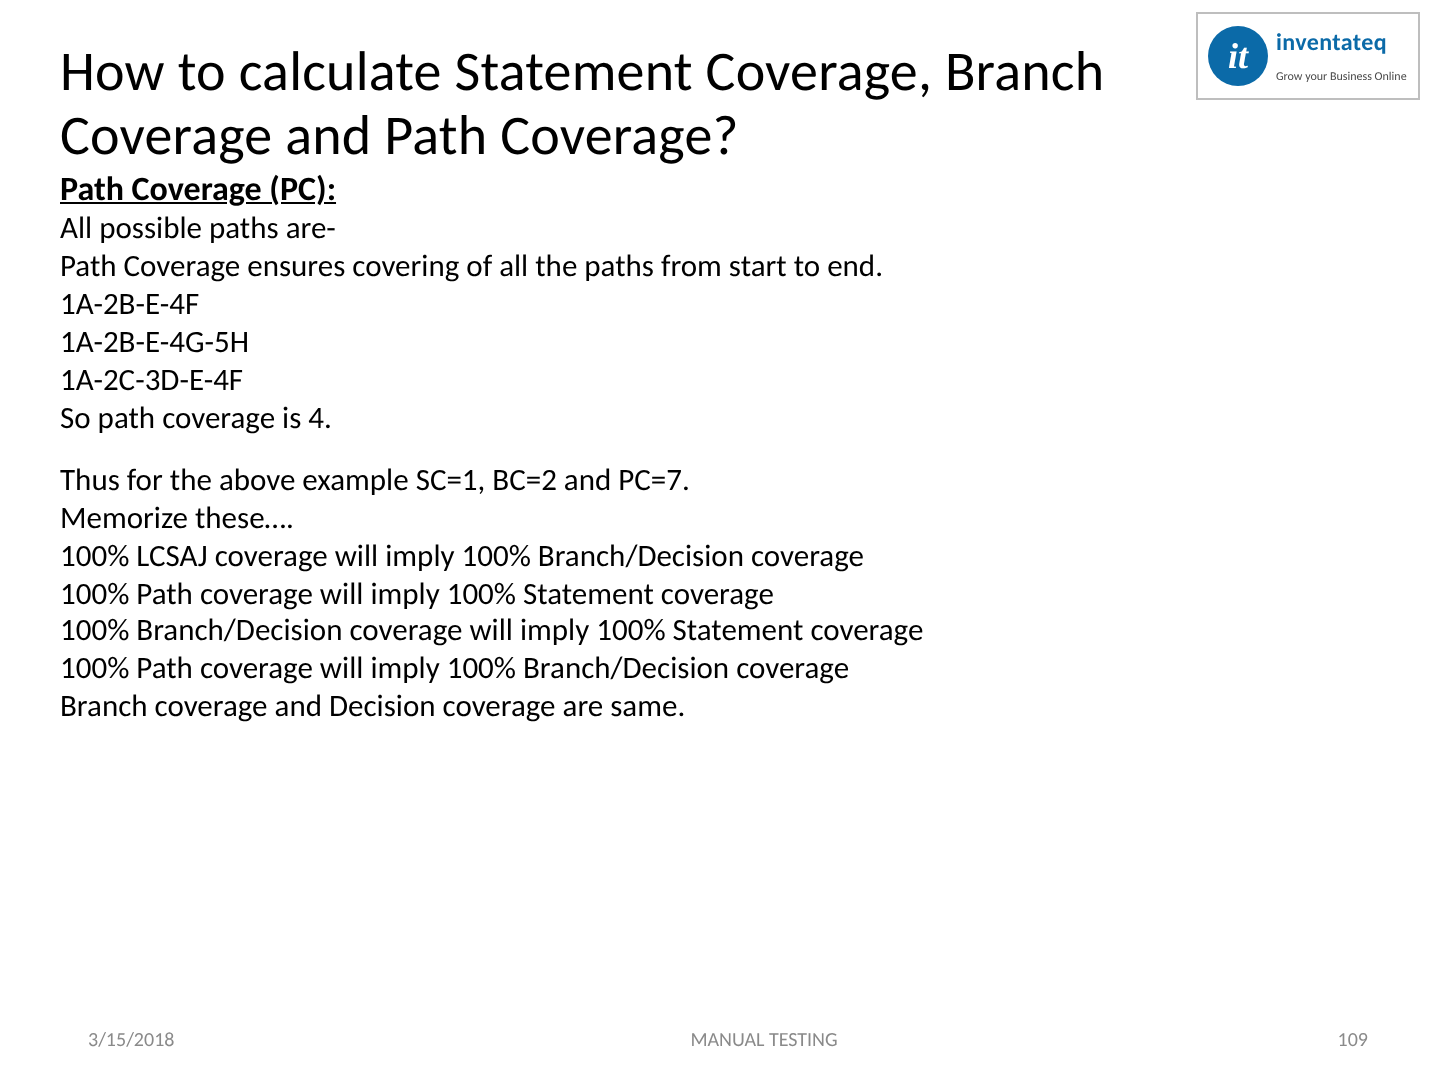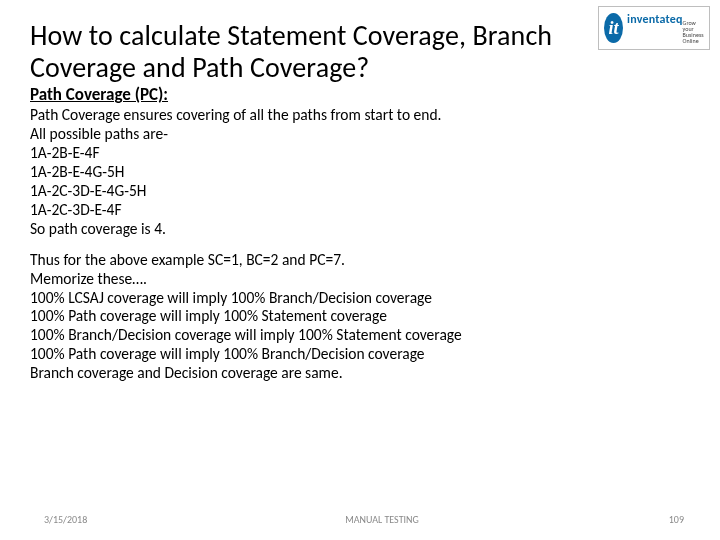--- a/index.html
+++ b/index.html
@@ -1,20 +1,20 @@
 <!DOCTYPE html>
 <html><head>
   <meta charset="utf-8">
   <style>
     * { margin: 0; padding: 0; box-sizing: border-box; }
     html, body { width: 720px; height: 540px; background: #fff; font-family: Calibri, "Segoe UI", Arial, sans-serif; color: #000; }
     .slide { position: relative; width: 720px; height: 540px; padding: 20px 30px 18px 30px; }
     .logo { position: absolute; top: 6px; right: 10px; width: 112px; height: 44px; border: 1px solid #bebebe; display: flex; align-items: center; padding: 3px 5px; gap: 4px; }
     .logo-mark { width: 30px; height: 30px; border-radius: 50%; background: #0b6aa8; display: flex; align-items: center; justify-content: center; color: #fff; font-weight: bold; font-size: 18px; font-family: Georgia, serif; font-style: italic; }
-    .logo-text { display: flex; flex-direction: row; line-height: 1; }
+    .logo-text { display: flex; flex-direction: column; line-height: 1; }
     .logo-name { color: #0b6aa8; font-weight: bold; font-size: 12px; letter-spacing: .2px; }
     .logo-tag { color: #4a4a4a; font-size: 6px; margin-top: 7px; }
     .title { font-size: 28px; line-height: 1.15; font-weight: 400; max-width: 560px; letter-spacing: .1px; }
     .section-h { font-weight: bold; text-decoration: underline; font-size: 17px; margin-bottom: 1px; }
     .block { font-size: 15.5px; line-height: 1.22; margin-bottom: 12px; }
     .block div { white-space: pre-wrap; }
     .footer { position: absolute; left: 0; right: 12px; bottom: 14px; padding: 0 24px 0 44px; display: flex; justify-content: space-between; align-items: baseline; font-size: 10px; color: #8a8a8a; }
     .footer-center { position: absolute; left: 50%; transform: translateX(-50%); margin-left: 28px; }
   </style>
 </head>
@@ -28,25 +28,24 @@
       <span class="logo-name">inventateq</span>
       <span class="logo-tag">Grow your Business Online</span>
     </div>
   </div>
 
   <h1 class="title">How to calculate Statement Coverage, Branch Coverage and Path Coverage?</h1>
 
   <div class="section-h">Path Coverage (PC):</div>
 
   <div class="block">
+    <div>All possible paths are-</div>
     <div>Path Coverage ensures covering of all the paths from start to end.</div>
-    <div>All possible paths are-</div>
     <div>1A-2B-E-4F</div>
     <div>1A-2B-E-4G-5H</div>
-    <div>1A-2C-3D-E-4G-5H</div>
     <div>1A-2C-3D-E-4F</div>
     <div>So path coverage is 4.</div>
   </div>
 
   <div class="block">
     <div>Thus for the above example SC=1, BC=2 and PC=7.</div>
     <div>Memorize these….</div>
     <div>100% LCSAJ coverage will imply 100% Branch/Decision coverage</div>
     <div>100% Path coverage will imply 100% Statement coverage</div>
     <div>100% Branch/Decision coverage will imply 100% Statement coverage</div>

